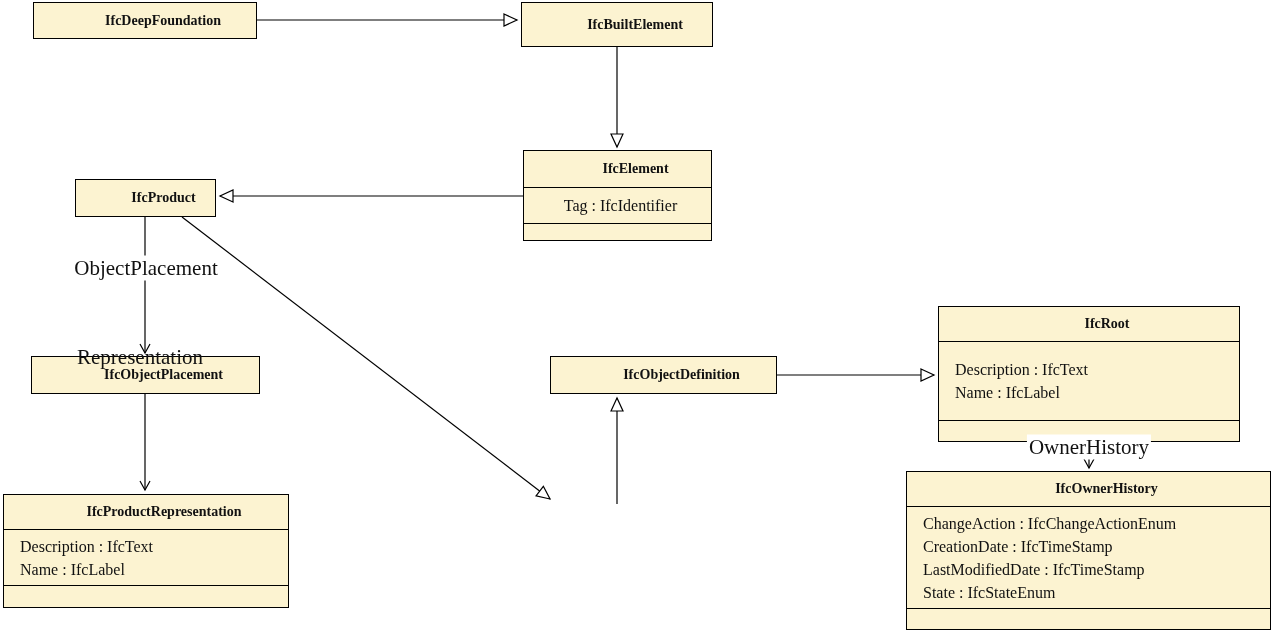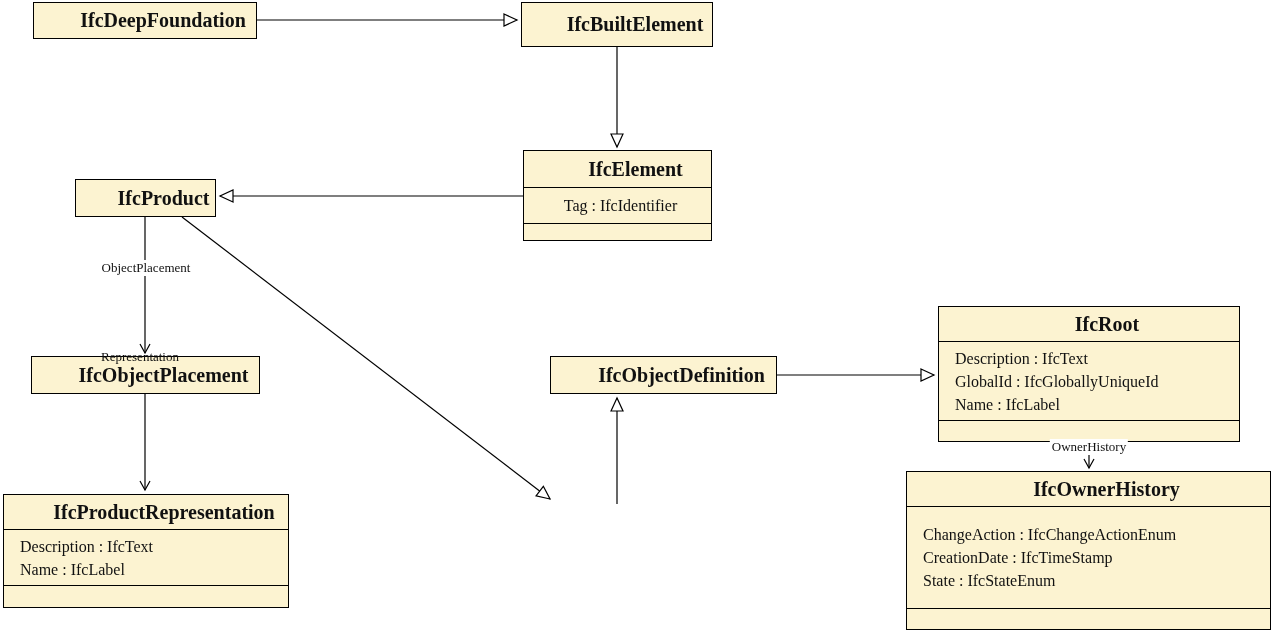--- a/index.html
+++ b/index.html
@@ -12,35 +12,35 @@
   }
   #diagram{position:relative;width:1274px;height:634px;}
   #edges{position:absolute;left:0;top:0;z-index:1;pointer-events:none;}
   .uml-class{
     position:absolute;z-index:2;box-sizing:border-box;
     background:var(--class-fill,#fcf3d1);
     border:1px solid #000;
   }
   .uml-title{
     display:flex;align-items:center;justify-content:center;
-    font-weight:bold;font-size:20px;text-align:center;
+    font-weight:bold;font-size:14px;text-align:center;
     box-sizing:border-box;
     padding-left:36px;
   }
   .uml-attrs{
     border-top:1px solid #000;
     font-size:16px;line-height:23px;
     padding:5px 16px;box-sizing:border-box;
     display:flex;flex-direction:column;justify-content:center;
   }
   .uml-attrs.center{align-items:center;text-align:center;padding:5px 6px;}
   .uml-ops{border-top:1px solid #000;box-sizing:border-box;}
   .edge-label{
     position:absolute;z-index:3;
-    font-size:13px;white-space:nowrap;
+    font-size:21px;white-space:nowrap;
     transform:translate(-50%,-50%);
   }
   .edge-label.knockout{background:#ffffff;padding:0 2px;}
 </style>
 </head>
 <body style="background: rgb(255, 255, 255); color: rgb(17, 17, 17);">
 
 <div id="diagram">
 
   <svg id="edges" width="1274" height="634" viewBox="0 0 1274 634">
@@ -98,31 +98,31 @@
 
   <div class="uml-class" style="left:504px;top:356px;width:227px;margin-left:46px;">
     <div class="uml-title" style="height:36px;">IfcObjectDefinition</div>
   </div>
 
 
   <div class="uml-class" style="left:938px;top:306px;width:302px;">
     <div class="uml-title" style="height:34px;">IfcRoot</div>
     <div class="uml-attrs" style="height:79px;">
       <div>Description : IfcText</div>
-      <div>GlobalId : IfcGloballyUniqueId</div>
       <div>Name : IfcLabel</div>
     </div>
     <div class="uml-ops" style="height:21px;"></div>
   </div>
 
   <div class="uml-class" style="left:906px;top:471px;width:365px;">
     <div class="uml-title" style="height:34px;">IfcOwnerHistory</div>
     <div class="uml-attrs" style="height:102px;">
       <div>ChangeAction : IfcChangeActionEnum</div>
       <div>CreationDate : IfcTimeStamp</div>
+      <div>LastModifiedDate : IfcTimeStamp</div>
       <div>State : IfcStateEnum</div>
     </div>
     <div class="uml-ops" style="height:21px;"></div>
   </div>
 
   <div class="edge-label knockout" style="left:146px;top:268px;">ObjectPlacement</div>
   <div class="edge-label" style="left:140px;top:357px;">Representation</div>
   <div class="edge-label knockout" style="left:1089px;top:447px;">OwnerHistory</div>
 
 </div>

